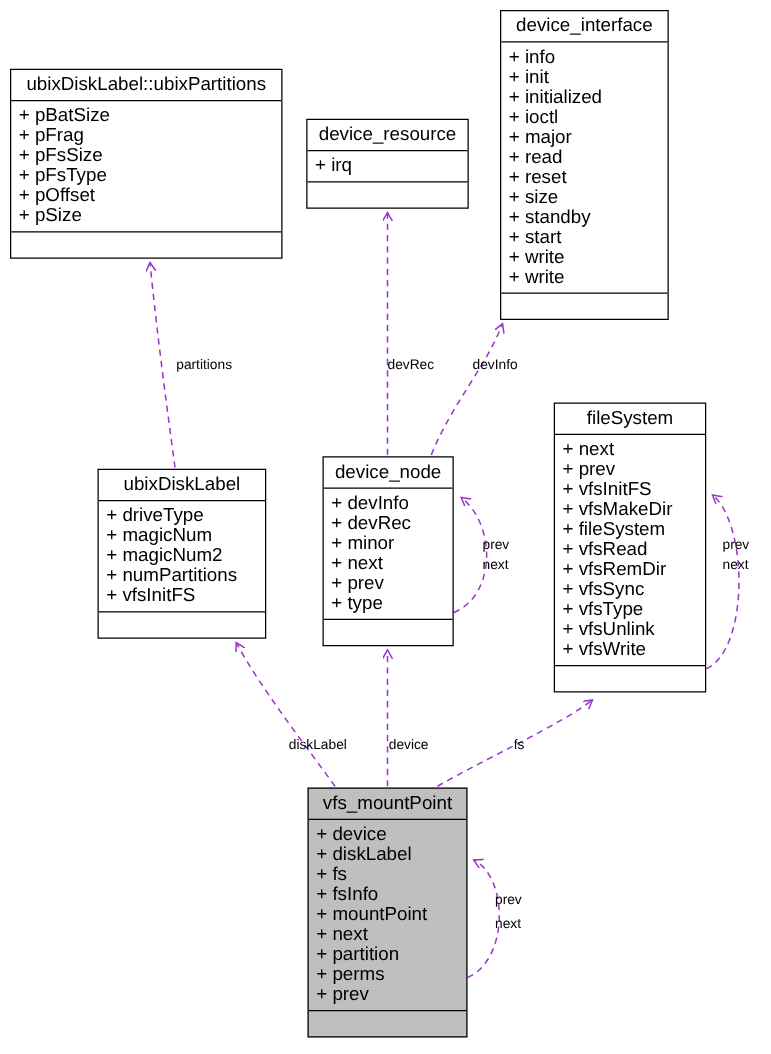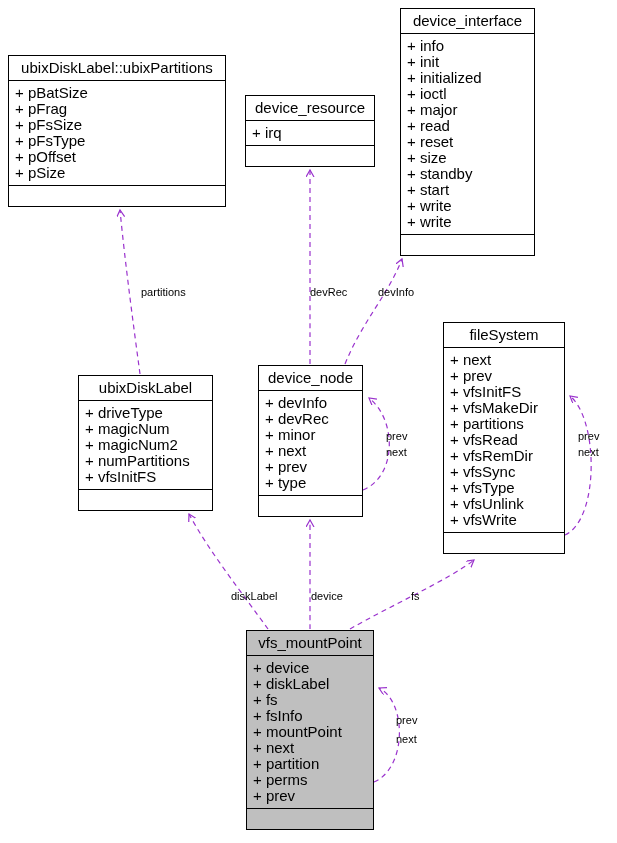--- a/index.html
+++ b/index.html
@@ -160,21 +160,21 @@
     <div class="uml-empty"></div>
   </div>
 
   <div class="uml-class" style="left:443px; top:322px; width:122px;">
     <div class="uml-title">fileSystem</div>
     <div class="uml-fields">
       <div class="uml-field">+ next</div>
       <div class="uml-field">+ prev</div>
       <div class="uml-field">+ vfsInitFS</div>
       <div class="uml-field">+ vfsMakeDir</div>
-      <div class="uml-field">+ partitions</div>
+      <div class="uml-field">+ fileSystem</div>
       <div class="uml-field">+ vfsRead</div>
       <div class="uml-field">+ vfsRemDir</div>
       <div class="uml-field">+ vfsSync</div>
       <div class="uml-field">+ vfsType</div>
       <div class="uml-field">+ vfsUnlink</div>
       <div class="uml-field">+ vfsWrite</div>
     </div>
     <div class="uml-empty"></div>
   </div>
 

